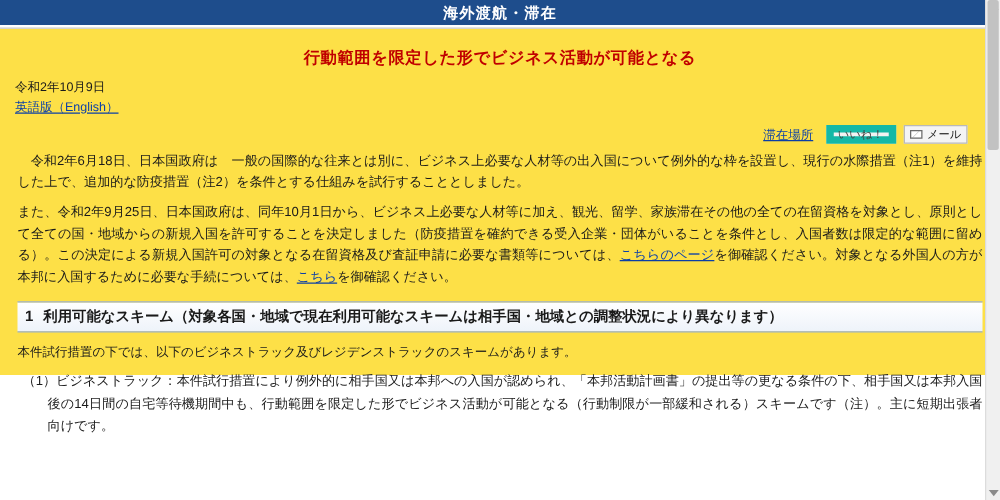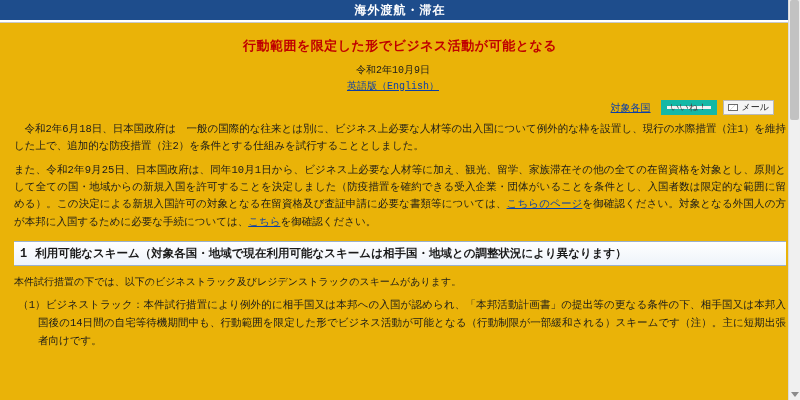--- a/index.html
+++ b/index.html
@@ -6,21 +6,21 @@
   html, body { margin: 0; padding: 0; }
   body {
     width: 800px;
     height: 400px;
     background: #ffffff;
     font-family: "Liberation Sans", sans-serif;
     font-size: 11px;
     color: #1a1a1a;
     overflow: hidden;
   }
-  .page { position: relative; width: 800px; height: 400px; background: #eab308; font-family: Liberation Mono, monospace; }
+  .page { position: relative; width: 800px; height: 300px; background: #fde047; }
 
   
   .header-bar {
     height: 20px;
     background: #1e4d8c;
     color: #ffffff;
     display: flex;
     align-items: center;
     justify-content: center;
     font-size: 12px;
@@ -38,21 +38,21 @@
   .doc-title {
     text-align: center;
     color: #c00000;
     font-size: 13px;
     font-weight: bold;
     margin: 14px 0 8px 0;
     letter-spacing: 0.5px;
   }
 
   .meta-right {
-    text-align: center;
+    text-align: left;
     font-size: 10px;
     color: #1a1a1a;
     margin-right: 14px;
     line-height: 1.5;
   }
   .meta-right .en-link {
     color: #0b3fa8;
     text-decoration: underline;
     display: inline-block;
     margin-top: 1px;
@@ -183,21 +183,21 @@
   <div class="content">
 
     <div class="doc-title">行動範囲を限定した形でビジネス活動が可能となる</div>
 
     <div class="meta-right">
       <div>令和2年10月9日</div>
       <a href="#" class="en-link">英語版（English）</a>
     </div>
 
     <div class="share-row">
-      <a href="#" class="tweet-link">対象各国</a>
+      <a href="#" class="tweet-link">滞在場所</a>
       <div class="fb-box">いいね！</div>
       <div class="mail-box">
         <span class="mail-glyph"></span>
         <span>メール</span>
       </div>
     </div>
 
     <div class="para indent">令和2年6月18日、日本国政府は　一般の国際的な往来とは別に、ビジネス上必要な人材等の出入国について例外的な枠を設置し、現行の水際措置（注1）を維持した上で、追加的な防疫措置（注2）を条件とする仕組みを試行することとしました。</div>
 
 

